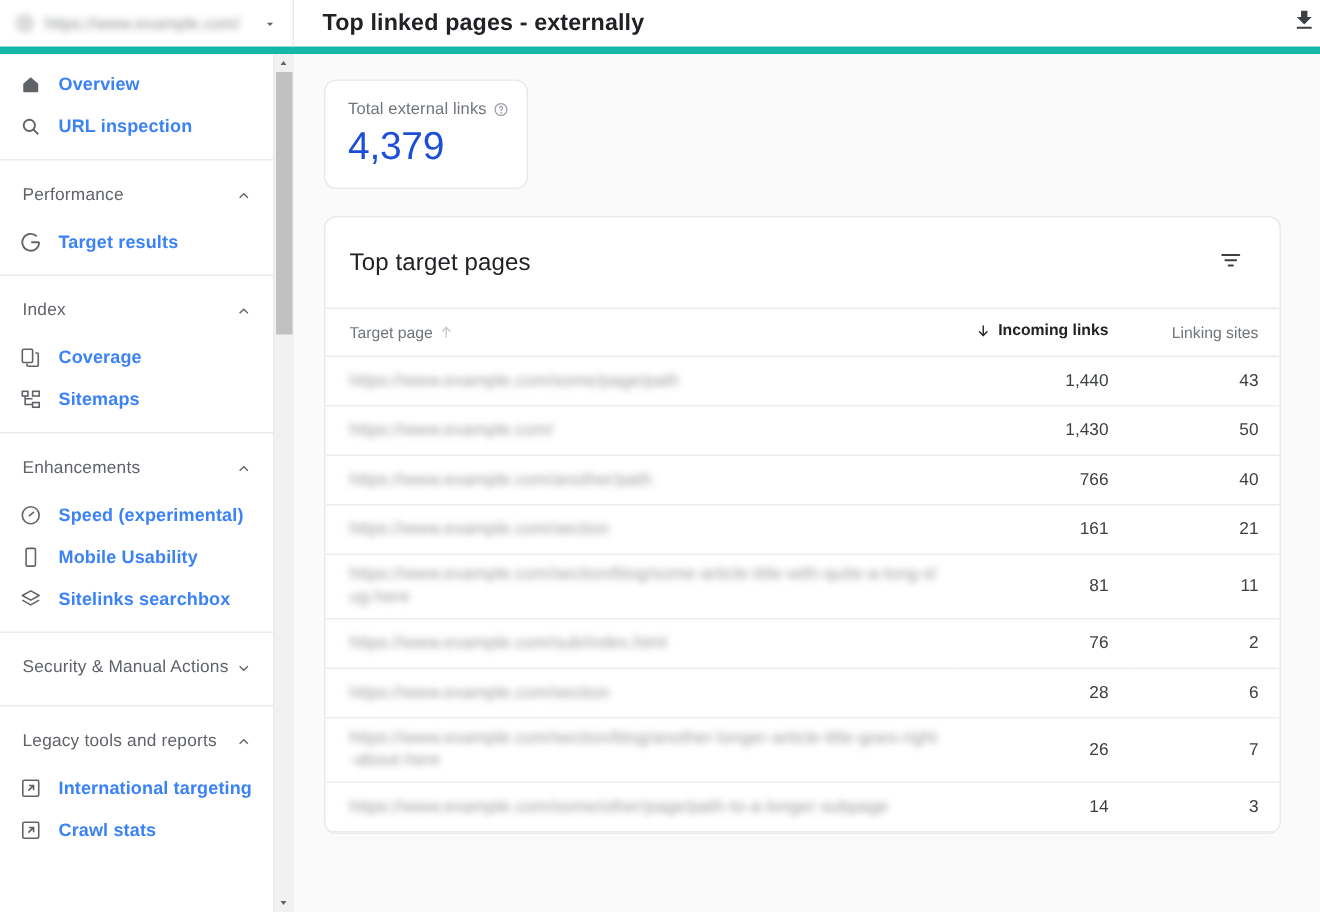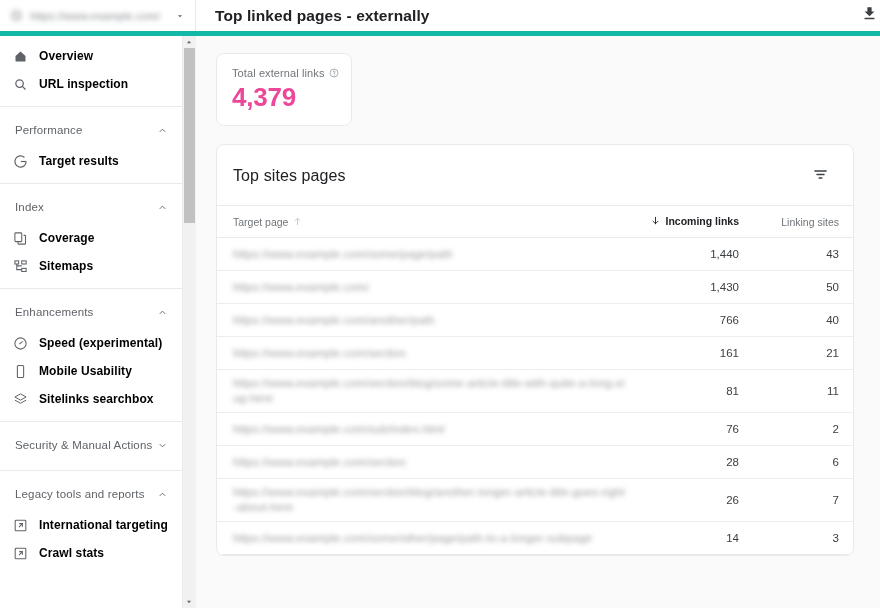--- a/index.html
+++ b/index.html
@@ -101,21 +101,21 @@
     padding: 0 12px 0 13px;
     cursor: pointer;
     gap: 0;
   }
   .nav-ico {
     width: 26px; min-width: 26px;
     display: flex; align-items: center; justify-content: flex-start;
     color: #5f6368;
   }
   .nav-label {
-    font-size: 12px; color: #000000; letter-spacing: .1px;
+    font-size: 12px; color: #3b82f6; letter-spacing: .1px;
     font-weight: bold;
   }
 
   
   .sb-scroll {
     width: 13px; min-width: 13px;
     background: #f1f1f1;
     border-left: 1px solid #e8eaed;
     display: flex; flex-direction: column; align-items: center;
     position: relative;
@@ -155,22 +155,22 @@
     padding: 13px 14px 12px 15px;
     margin-bottom: 18px;
   }
   .stat-label {
     display: flex; align-items: center; gap: 4px;
     font-size: 11px; color: #70757a; letter-spacing: .1px;
     white-space: nowrap;
   }
   .stat-value {
     margin-top: 3px;
-    font-size: 26px; color: #ec4899; letter-spacing: -.2px;
-    font-weight: bold;
+    font-size: 26px; color: #1d4ed8; letter-spacing: -.2px;
+    font-weight: normal;
   }
 
   .table-card { width: 638px; overflow: hidden; }
   .table-head {
     display: flex; align-items: center;
     padding: 16px 18px 14px 16px;
   }
   .table-title { flex: 1 1 auto; font-size: 16px; color: #202124; letter-spacing: .1px; }
 
   table.gt { width: 100%; border-collapse: collapse; table-layout: fixed; }
@@ -441,21 +441,21 @@
                 <path d="M9.6 9.2a2.5 2.5 0 1 1 2.9 2.7v1.6" stroke-linecap="round"></path>
                 <circle cx="12.3" cy="17" r=".5" fill="#9aa0a6"></circle>
             </svg>
           </span>
         </div>
         <div class="stat-value">4,379</div>
       </div>
 
       <div class="card table-card">
         <div class="table-head">
-          <div class="table-title">Top sites pages</div>
+          <div class="table-title">Top target pages</div>
           <div class="icon-btn">
             <span>
               <svg width="17" height="17" viewBox="0 0 24 24" fill="none" stroke="#3c4043" stroke-width="1.9" stroke-linecap="round">
                 <line x1="4" y1="7" x2="20" y2="7"></line>
                   <line x1="7" y1="12" x2="17" y2="12"></line>
                   <line x1="10" y1="17" x2="14" y2="17"></line>
               </svg>
             </span>
           </div>
         </div>

